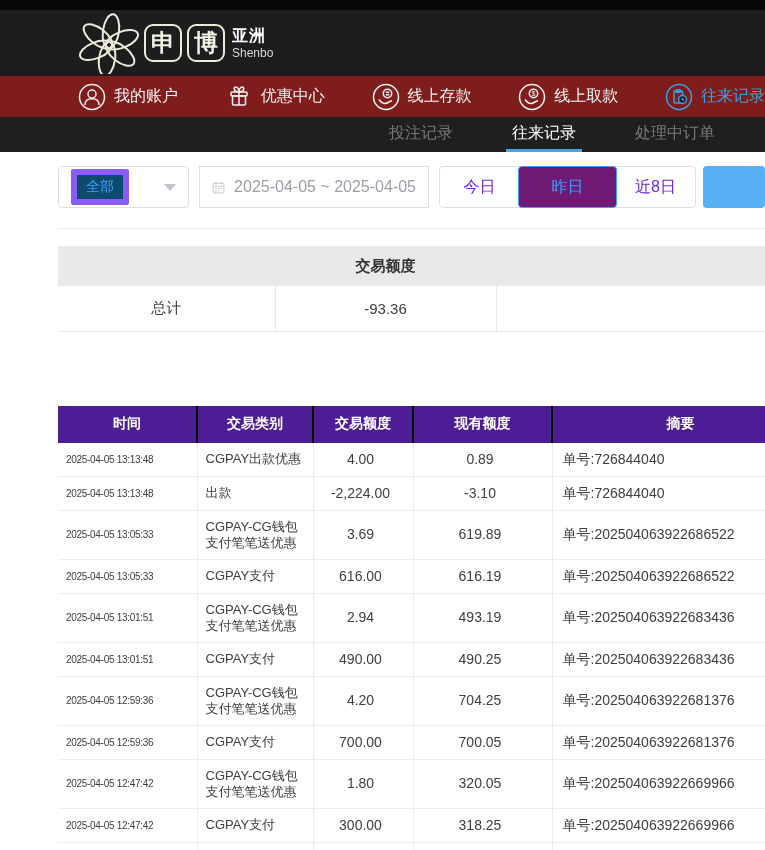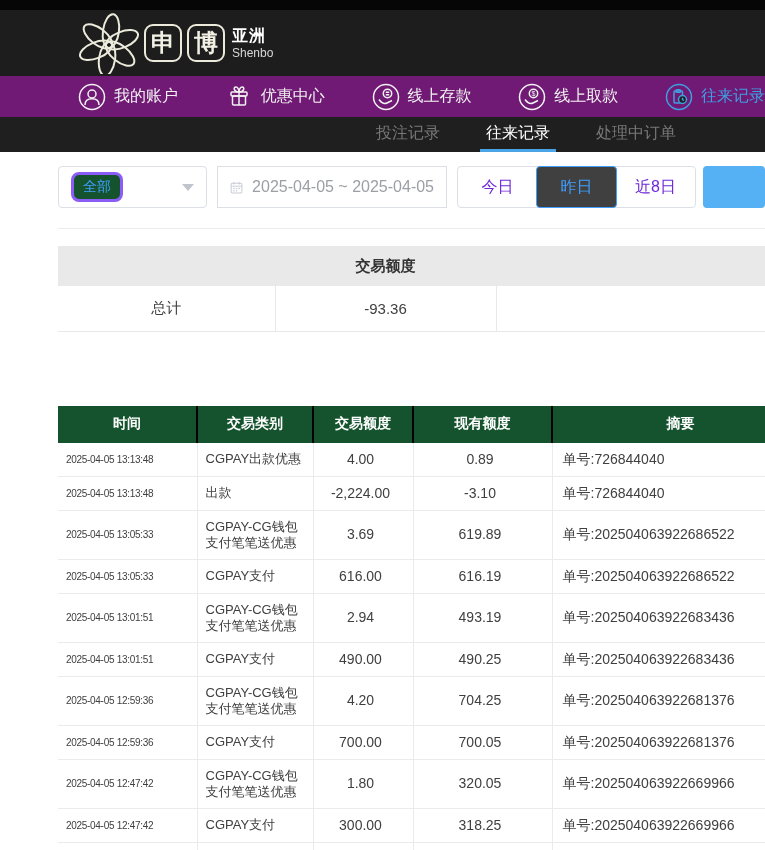--- a/index.html
+++ b/index.html
@@ -15,71 +15,71 @@
     width:38px; height:38px; border:2px solid #eceadb; border-radius:9px;
     color:#f2f0e4; font-size:24px; font-weight:bold; margin-right:5px; }
   .brand-right { display:flex; flex-direction:column; line-height:1; margin-left:2px; }
   .brand-region { color:#fff; font-size:16px; font-weight:bold; letter-spacing:1px; }
   .brand-en { color:#d8d8d8; font-size:12px; margin-top:3px; }
   .userbox { position:absolute; left:688px; top:0; height:66px; display:flex;
     align-items:center; white-space:nowrap; }
   .username { color:#2f9ff0; font-size:17px; font-weight:bold; margin-left:8px; }
 
   
-  .mainnav { height:41px; background:#701a75; display:flex; align-items:center; }
+  .mainnav { height:41px; background:#7f1d1d; display:flex; align-items:center; }
   .mainnav-inner { display:flex; justify-content:space-between; margin-left:78px; width:715px; }
   .nav-item { display:flex; align-items:center; gap:8px; color:#f2f2f2;
     font-size:16px; cursor:pointer; white-space:nowrap; }
   .nav-item.active { color:#3f9fe0; }
   .nav-item svg { display:block; }
 
   
   .subnav { height:35px; background:#1f1f1f; display:flex; align-items:stretch; }
   .subnav-inner { display:flex; gap:34px; margin-left:370px; }
   .subtab { display:flex; align-items:center; color:#787878; font-size:16px;
-    padding:0 6px; border-bottom:3px solid transparent; cursor:pointer; white-space:nowrap; }
+    padding:0 6px; border-bottom:3px solid transparent; cursor:pointer; white-space:nowrap;margin-left:13px; }
   .subtab.active { color:#ffffff; border-bottom-color:#4aa4e6; }
 
   
   .filters { display:flex; align-items:center; margin:14px 0 0 58px; height:42px; }
   .select-box { width:200px; height:42px; border:1px solid #dcdfe6; border-radius:4px;
     display:flex; align-items:center; padding:0 12px; background:#fff; cursor:pointer; }
-  .tag { background:#14532d; border:3px solid #8b5cf6; color:#409eff; font-size:14px;
-    border-radius:8px; padding:3px 9px; }
+  .tag { background:#0c4a6e; border:6px solid #8b5cf6; color:#409eff; font-size:14px;
+    border-radius:2px; padding:3px 9px; }
   .caret { margin-left:auto; width:0; height:0; border-left:6px solid transparent;
     border-right:6px solid transparent; border-top:7px solid #c0c4cc; }
   .date-box { width:230px; height:42px; border:1px solid #dcdfe6; border-radius:0;
     display:flex; align-items:center; gap:9px; padding:0 12px; margin-left:10px;
     color:#9b9fa6; font-size:16px; cursor:pointer; white-space:nowrap; }
   .quick-group { display:flex; margin-left:10px; height:42px; border:1px solid #dcdfe6;
     border-radius:4px; overflow:visible; }
   .qbtn { width:79px; display:flex; align-items:center; justify-content:center;
     color:#6d28d9; font-size:16px; cursor:pointer; }
   .qbtn.active { color:#409eff; border:1px solid #409eff; border-radius:4px;
-    margin:-1px; background:#404040; z-index:2; width:81px; }
+    margin:-1px; background:#701a75; z-index:2; width:99px; }
   .go-btn { margin-left:7px; width:62px; height:42px; border:none; border-radius:4px;
     background:#55b1f3; cursor:pointer; flex:none; }
 
   .divider { border:none; border-top:1px solid #ececec; margin:20px 0 0 58px; width:707px; }
 
   
   table { border-collapse:collapse; table-layout:fixed; }
   .summary-table { width:750px; margin:17px 0 0 58px; }
   .summary-table col:nth-child(1){ width:217px; } .summary-table col:nth-child(2){ width:221px; }
   .summary-table th { background:#e9e9e9; height:40px; font-size:15px; font-weight:bold;
     color:#333; text-align:center; }
   .summary-table td { height:45px; text-align:center; font-size:15px; color:#404040;
     border-bottom:1px solid #e8e8e8; }
   .summary-table td + td { border-left:1px solid #e8e8e8; }
 
   
   .tx-table { width:750px; margin:74px 0 0 58px; }
   .tx-table col:nth-child(1){width:139px;} .tx-table col:nth-child(2){width:116px;}
   .tx-table col:nth-child(3){width:100px;} .tx-table col:nth-child(4){width:139px;}
-  .tx-table th { background:#14532d; color:#fff; font-size:14px; font-weight:bold;
+  .tx-table th { background:#4c1d95; color:#fff; font-size:14px; font-weight:bold;
     height:37px; text-align:center; }
   .tx-table th + th { border-left:2px solid #000000; }
   .tx-table td { padding:8px 8px; font-size:14px; color:#404040; line-height:17px;
     border-bottom:1px solid #ebebeb; vertical-align:middle; }
   .tx-table td + td { border-left:1px solid #ebebeb; }
   .tx-table td.c0 { font-size:10px; letter-spacing:-0.3px; white-space:nowrap; }
   .tx-table td.c1 { font-size:13px; line-height:16px; }
   .tx-table td.c2, .tx-table td.c3 { text-align:center; padding-right:13px; }
   .tx-table td.c4 { padding-left:10px; }
 </style>

